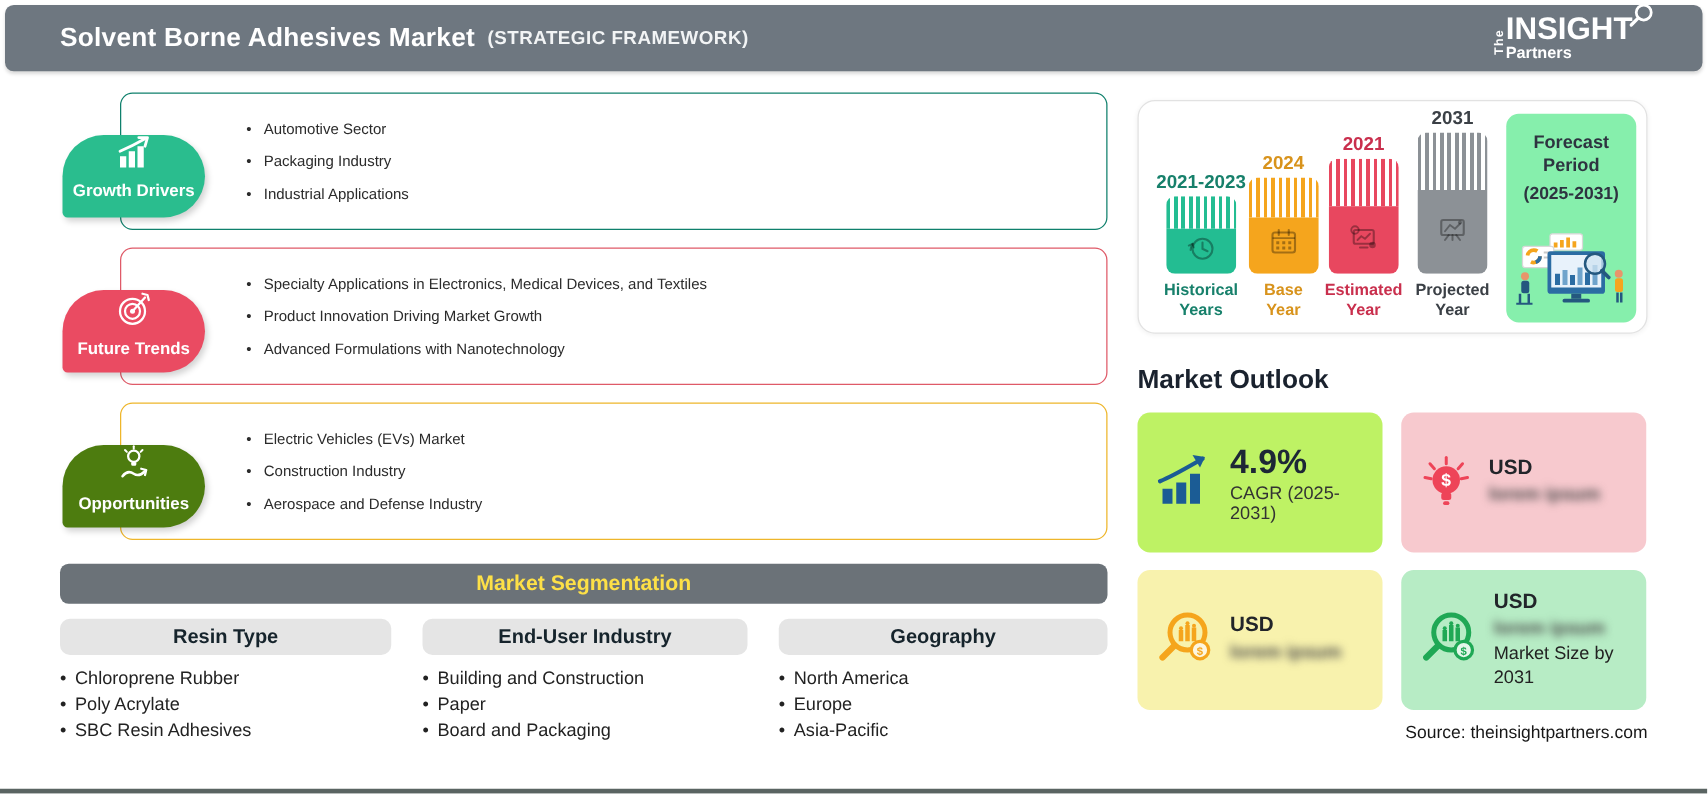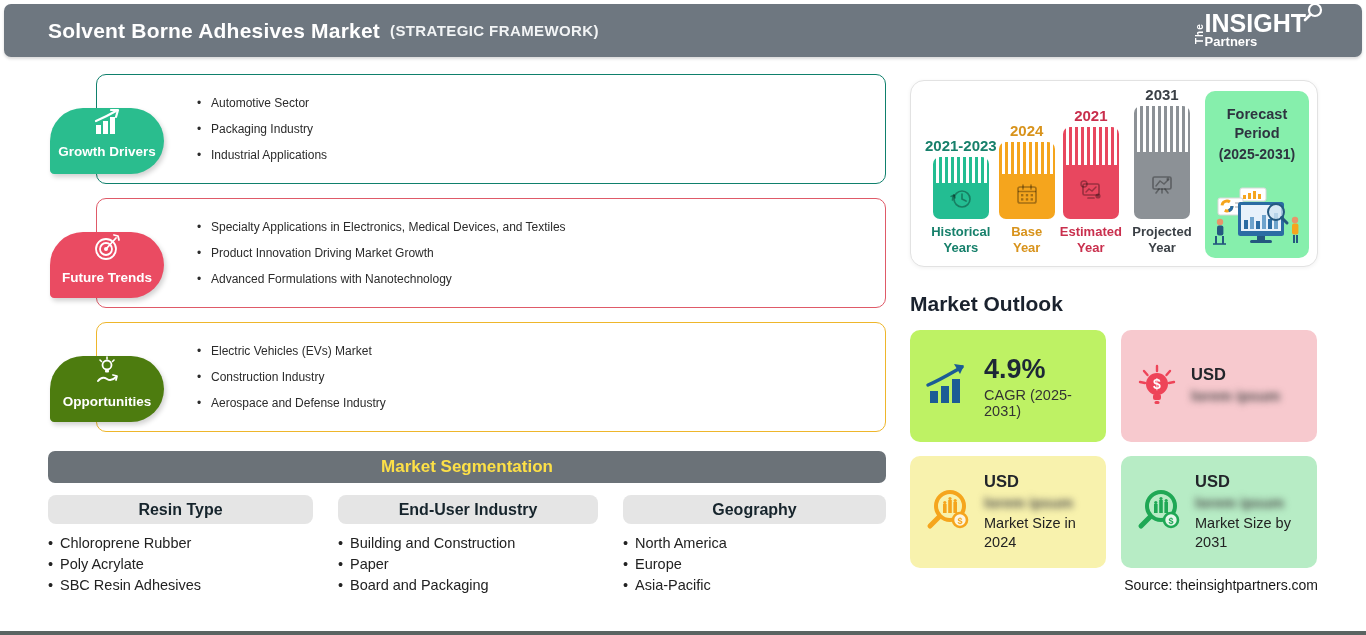--- a/index.html
+++ b/index.html
@@ -391,21 +391,20 @@
               <circle cx="22.8" cy="18.5" r="1.6" fill="#f5a51d"></circle>
               <circle cx="28" cy="14.5" r="1.6" fill="#f5a51d"></circle>
               <circle cx="33.2" cy="16.5" r="1.6" fill="#f5a51d"></circle>
               <circle cx="38" cy="36" r="7" fill="#fdf6e0" stroke="#f5a51d" stroke-width="2.6"></circle>
               <text x="38" y="40" font-size="9" font-weight="bold" fill="#f5a51d" text-anchor="middle" font-family="Liberation Sans, sans-serif">$</text>
             </svg>
         </span>
         <div class="card-body">
           <span class="card-currency">USD</span>
           <span class="card-redacted">lorem ipsum</span>
-          <span class="card-label">Market Size in 2024</span>
         </div>
       </div>
 
       <div class="card card-2031">
         <span>
           <svg width="52" height="52" viewBox="0 0 52 52">
               <circle cx="28" cy="22" r="14" fill="none" stroke="#1fa855" stroke-width="4"></circle>
               <line x1="17" y1="33" x2="8" y2="42" stroke="#1fa855" stroke-width="5" stroke-linecap="round"></line>
               <rect x="21" y="20" width="3.6" height="9" fill="#1fa855"></rect>
               <rect x="26.2" y="16" width="3.6" height="13" fill="#1fa855"></rect>

